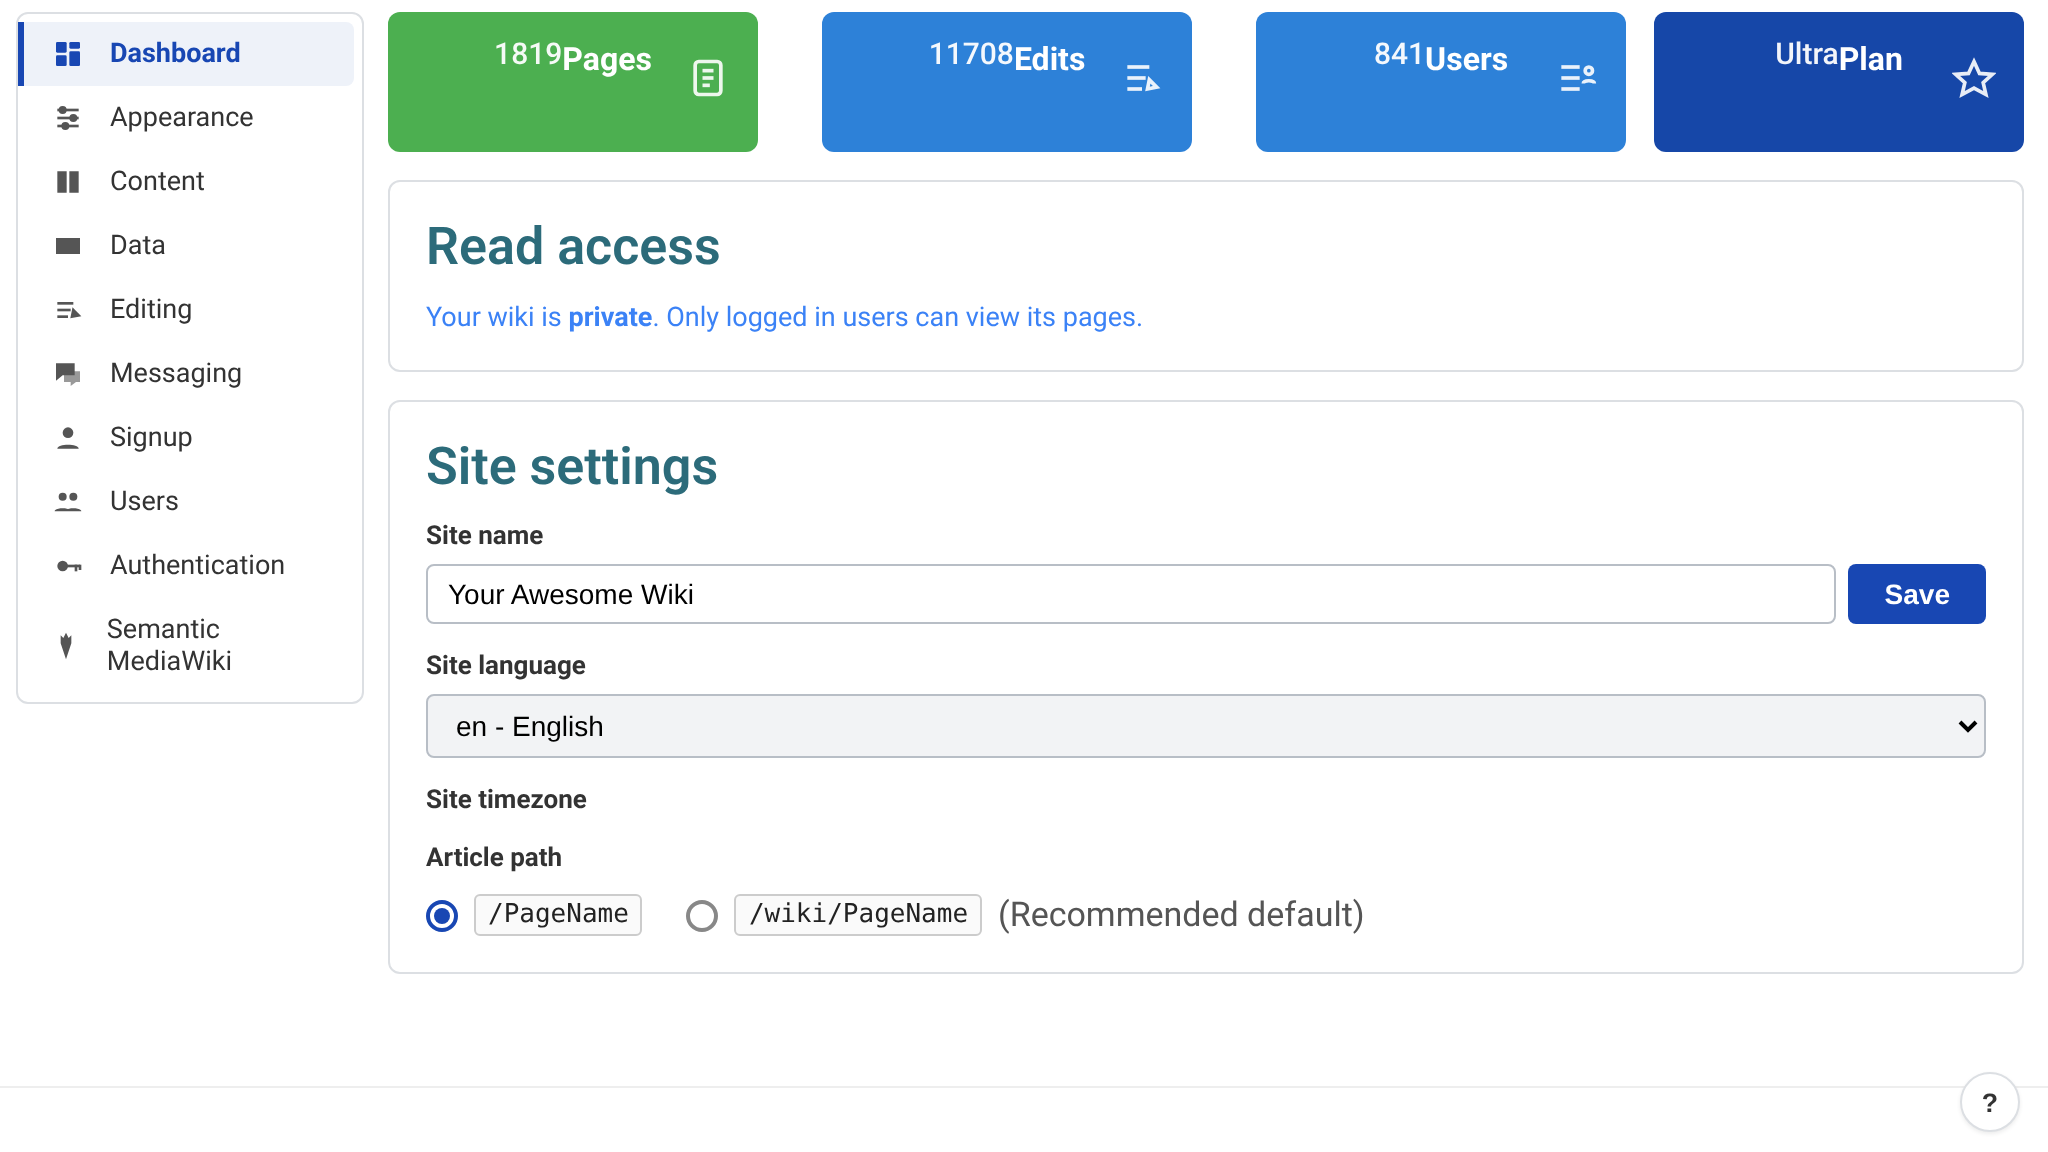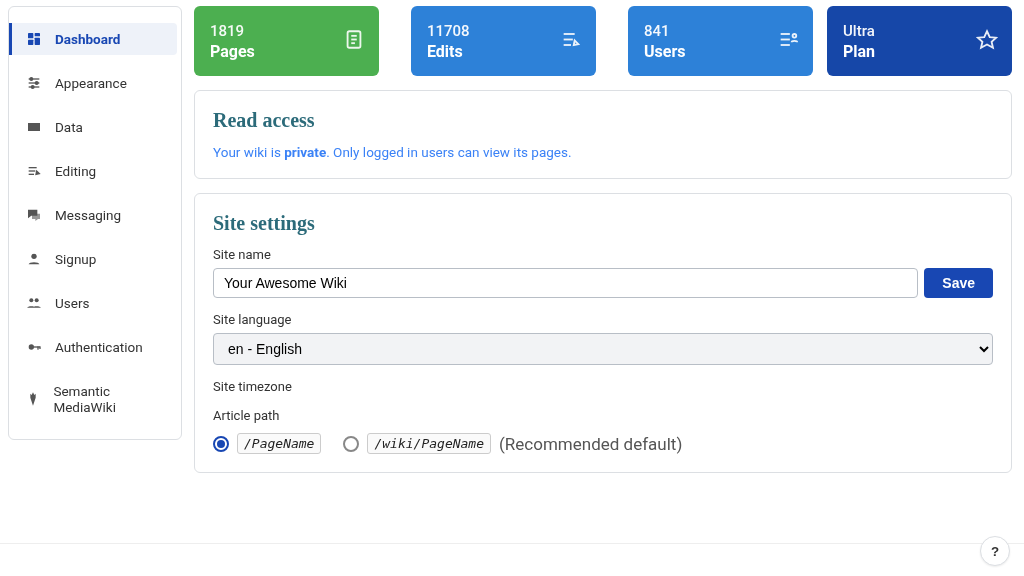--- a/index.html
+++ b/index.html
@@ -45,21 +45,21 @@
   }
   .side-item {
     display: flex;
     align-items: center;
     gap: 12px;
     padding: 8px 12px;
     cursor: pointer;
     font-size: 13.5px;
     color: #333;
     border-radius: 4px;
-    margin: 12px 4px;
+    margin: 0 4px;
   }
   .side-item.active {
     background: #eef2f9;
     color: var(--accent);
     font-weight: 700;
     border-left: 3px solid var(--accent);
     margin-left: 0;
     border-top-left-radius: 0;
     border-bottom-left-radius: 0;
     padding-left: 13px;
@@ -80,52 +80,52 @@
     display: flex;
     gap: 14px;
   }
   .stat {
     flex: 1;
     border-radius: 6px;
     color: #fff;
     padding: 12px 16px;
     position: relative;
     min-height: 70px;
-    display:flex; flex-direction:column; justify-content:center;
+    display:flex; flex-direction:row; justify-content:center;
   }
   .stat.green { background: var(--green); }
   .stat.blue  { background: var(--blue-tile); margin-left: 18px; }
   .stat.dark  { background: var(--blue-dark); }
   .stat .num  { font-size: 15px; font-weight: 500; opacity: 0.95; }
   .stat .lbl  { font-size: 16px; font-weight: 700; margin-top: 2px; }
   .stat .corner-icon {
     position: absolute; right: 14px; top: 50%; transform: translateY(-50%);
     opacity: 0.9;
   }
   .stat .corner-icon svg { width: 22px; height: 22px; stroke:#fff; fill:none; }
 
   .panel {
     border: 1px solid var(--border);
     border-radius: 6px;
     padding: 14px 18px 18px;
     background: #fff;
   }
   .panel h2 {
     margin: 4px 0 12px;
-    font-size: 20px;
+    font-size: 26px;
     font-weight: 600;
     color: var(--teal-heading);
-    font-family: Liberation Serif, serif;
   }
   .panel p { margin: 0; font-size: 13.5px; color: #3b82f6; }
 
   .field-label {
     font-size: 13px;
     color: #333;
     margin: 14px 0 6px;
+    font-weight: bold;
   }
   .field-label.first { margin-top: 6px; }
   .row-inline { display:flex; gap: 6px; justify-content: center; }
   input[type=text] {
     width: 100%;
     padding: 6px 10px;
     border: 1px solid #b8bec6;
     border-radius: 4px;
     font-size: 14px;
     background: #fff;
@@ -155,21 +155,21 @@
   }
   .radio-opt { display:flex; align-items:center; gap: 8px; }
   .radio {
     width: 16px; height: 16px; border-radius:50%;
     border: 2px solid #888; display:inline-block; position:relative;
   }
   .radio.checked { border-color: var(--accent); }
   .radio.checked::after {
     content:''; position:absolute; inset:2px; border-radius:50%; background: var(--accent);
   }
-  .mono { font-family: ui-monospace, SFMono-Regular, Menlo, Consolas, monospace; font-size: 13px; border:1px solid #ccc; padding:2px 6px; border-radius:3px; background:#fafafa;font-style:italic; }
+  .mono { font-family: ui-monospace, SFMono-Regular, Menlo, Consolas, monospace; font-size: 13px; border:1px solid #ccc; padding:2px 6px; border-radius:3px; background:#fafafa; }
   .hint { font-size: 17px; color:#555; }
 
   .help-btn {
     position: absolute; bottom: 10px; right: 14px;
     width: 30px; height:30px; border-radius:50%;
     border:1px solid var(--border);
     background:#fff; display:flex; align-items:center; justify-content:center;
     font-weight:700; color:#333; box-shadow:0 1px 2px rgba(0,0,0,.08);
     cursor:pointer;
   }
@@ -197,20 +197,28 @@
           <svg viewBox="0 0 24 24" fill="none" stroke="currentColor" stroke-width="2">
             <line x1="4" y1="6" x2="20" y2="6"></line>
             <line x1="4" y1="12" x2="20" y2="12"></line>
             <line x1="4" y1="18" x2="20" y2="18"></line>
             <circle cx="8" cy="6" r="2" fill="currentColor"></circle>
             <circle cx="16" cy="12" r="2" fill="currentColor"></circle>
             <circle cx="10" cy="18" r="2" fill="currentColor"></circle>
           </svg>
         </span>
         <span>Appearance</span>
+      </div>
+      <div class="side-item">
+        <span class="icon">
+          <svg viewBox="0 0 24 24" fill="currentColor">
+            <path d="M4 4h7v16H4zM13 4h7v16h-7z"></path>
+          </svg>
+        </span>
+        <span>Content</span>
       </div>
       <div class="side-item">
         <span class="icon">
           <svg viewBox="0 0 24 24" fill="currentColor">
             <path d="M3 6h18v12H3z"></path>
           </svg>
         </span>
         <span>Data</span>
       </div>
       <div class="side-item">

